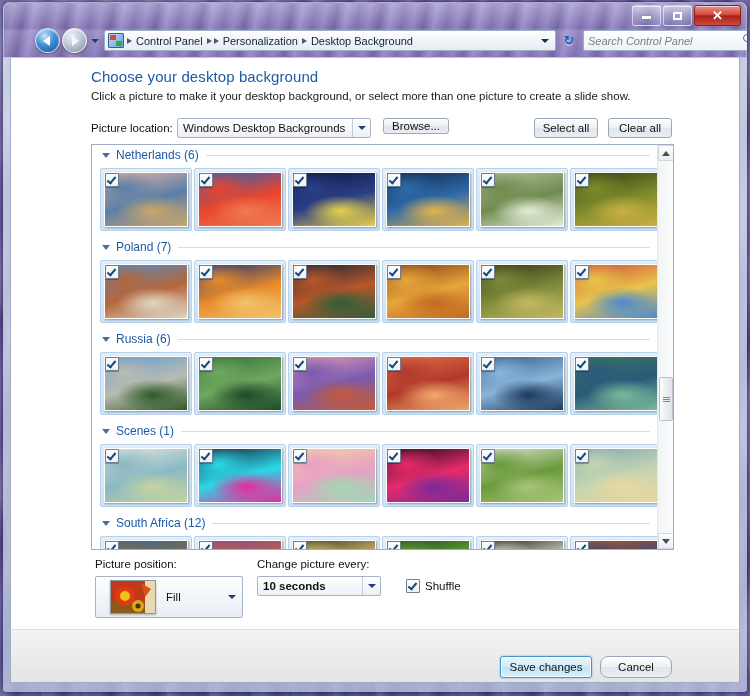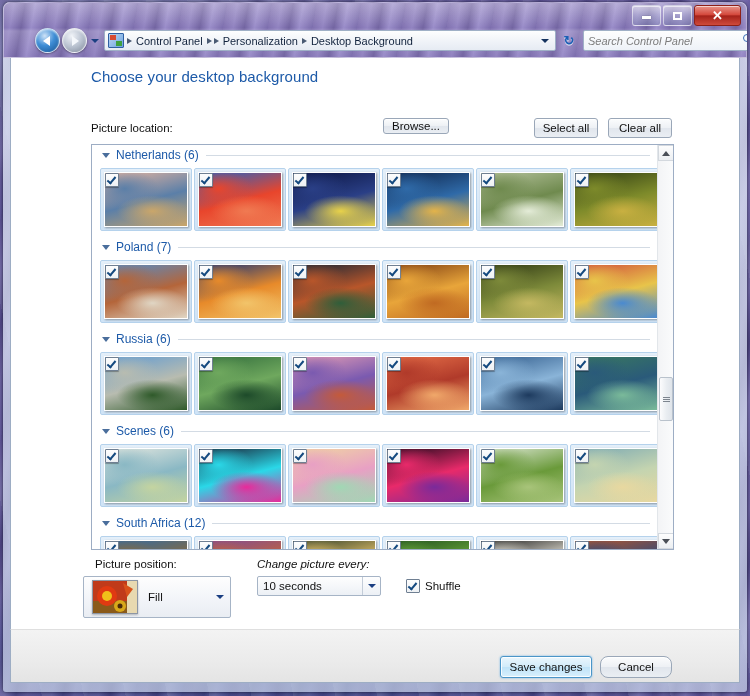--- a/index.html
+++ b/index.html
@@ -187,26 +187,26 @@
   #sthumb{
     position:absolute;left:1px;top:232px;width:14px;height:44px;
     background:linear-gradient(90deg,#fcfcfd,#e9edf1 55%,#dfe4ea);
     border:1px solid #b9c2cc;border-radius:2px;box-sizing:border-box;
     display:flex;align-items:center;justify-content:center;
   }
   .grip{width:7px;height:5px;
     background:repeating-linear-gradient(180deg,#7d858f 0 1px,transparent 1px 2px);}
   
   #posLabel{position:absolute;left:84px;top:500px;font-size:11.5px;color:#111;}
-  #changeLabel{position:absolute;left:246px;top:500px;font-size:11.5px;color:#111;font-style:italic;}
+  #changeLabel{position:absolute;left:246px;top:500px;font-size:11.5px;color:#111;}
   #poscombo{
-    position:absolute;left:72px;top:518px;width:148px;height:42px;
+    position:absolute;left:84px;top:518px;width:148px;height:42px;
     background:linear-gradient(180deg,#fefefe,#f3f5f9 52%,#e9edf3);
     border:1px solid #a6b4c6;border-radius:2px;box-sizing:border-box;
-    display:flex;align-items:center;padding-left:8px;
+    display:flex;align-items:center;padding-left:14px;
   }
   #posthumb{width:46px;height:34px;border:1px solid #8d96a4;box-sizing:border-box;overflow:hidden;position:relative;
     box-shadow:0 1px 2px rgba(0,0,0,.25);}
   #postext{font-size:11.5px;color:#111;margin-left:10px;}
   #poscombo .combobtn{border-left:none;width:20px;}
   #timecombo{left:246px;top:518px;width:124px;height:20px;padding-left:5px;position:absolute;
     background:linear-gradient(180deg,#fefefe,#f5f7fa 52%,#ecf0f5);
     border:1px solid #a6b4c6;border-radius:2px;box-sizing:border-box;display:flex;align-items:center;}
   #shufflewrap{position:absolute;left:379px;top:521px;display:flex;align-items:center;gap:5px;padding-left:16px;}
   .chk2{width:12px;height:12px;position:relative;background:linear-gradient(180deg,#fdfdfd,#eef1f4);
@@ -282,23 +282,30 @@
 
     <div id="searchbox">
       <span id="searchph">Search Control Panel</span>
       <span class="mag"></span>
     </div>
   </div>
 
   <div id="client">
 
     <h1 id="pagetitle">Choose your desktop background</h1>
+    <div id="subtitle">Click a picture to make it your desktop background, or select more than one picture to create a slide show.</div>
 
     <div id="locrow">
       <span id="loclabel" class="lbl">Picture location:</span>
+      <div id="loccombo" class="combo">
+        <span class="combotext">Windows Desktop Backgrounds</span>
+        <span class="combobtn">
+          <span class="tri-d"></span>
+        </span>
+      </div>
       <div id="browsebtn" class="btn">Browse...</div>
       <div id="selectall" class="btn">Select all</div>
       <div id="clearall" class="btn">Clear all</div>
     </div>
 
     <div id="listpane">
       <div id="listinner">
           <div class="group">
             <div class="ghead">
               <span class="gtri"></span>
@@ -394,21 +401,21 @@
               </div>
               <div class="thumbcell" title="Mountain lake">
                 <div class="thumbimg" style="background: radial-gradient(50px 22px at 58% 72%, rgb(122, 186, 154), rgba(0, 0, 0, 0) 72%), radial-gradient(46px 26px at 24% 30%, rgb(42, 90, 122), rgba(0, 0, 0, 0) 75%), linear-gradient(165deg, rgb(58, 122, 94) 0%, rgb(42, 90, 122) 52%, rgb(122, 186, 154) 100%);"></div>
                 <span class="chk"></span>
               </div>
             </div>
           </div>
           <div class="group">
             <div class="ghead">
               <span class="gtri"></span>
-              <span class="gtitle">Scenes (6)</span>
+              <span class="gtitle">Scenes (1)</span>
               <span class="grule"></span>
             </div>
             <div class="grow">
               <div class="thumbcell" title="Abstract pale sketch">
                 <div class="thumbimg" style="background: radial-gradient(50px 22px at 58% 72%, rgb(196, 212, 160), rgba(0, 0, 0, 0) 72%), radial-gradient(46px 26px at 24% 30%, rgb(138, 184, 196), rgba(0, 0, 0, 0) 75%), linear-gradient(165deg, rgb(230, 232, 224) 0%, rgb(138, 184, 196) 52%, rgb(196, 212, 160) 100%);"></div>
                 <span class="chk"></span>
               </div>
               <div class="thumbcell" title="Abstract cyan magenta">
                 <div class="thumbimg" style="background: radial-gradient(50px 22px at 58% 72%, rgb(232, 42, 154), rgba(0, 0, 0, 0) 72%), radial-gradient(46px 26px at 24% 30%, rgb(42, 216, 232), rgba(0, 0, 0, 0) 75%), linear-gradient(165deg, rgb(26, 26, 46) 0%, rgb(42, 216, 232) 52%, rgb(232, 42, 154) 100%);"></div>
                 <span class="chk"></span>
@@ -494,21 +501,21 @@
         </svg>
       </div>
       <span id="postext">Fill</span>
       <span class="combobtn">
         <span class="tri-d"></span>
       </span>
     </div>
 
     <span id="changeLabel" class="lbl">Change picture every:</span>
     <div id="timecombo">
-      <span class="combotext" style="font-size:11.5px;color:#111;">10 seconds</span>
+      <span class="combotext" style="font-size:11.5px;color:#111;font-weight:bold;">10 seconds</span>
       <span class="combobtn">
         <span class="tri-d"></span>
       </span>
     </div>
 
     <div id="shufflewrap">
       <span class="chk2"></span>
       <span id="shufflelabel">Shuffle</span>
     </div>
   </div>

